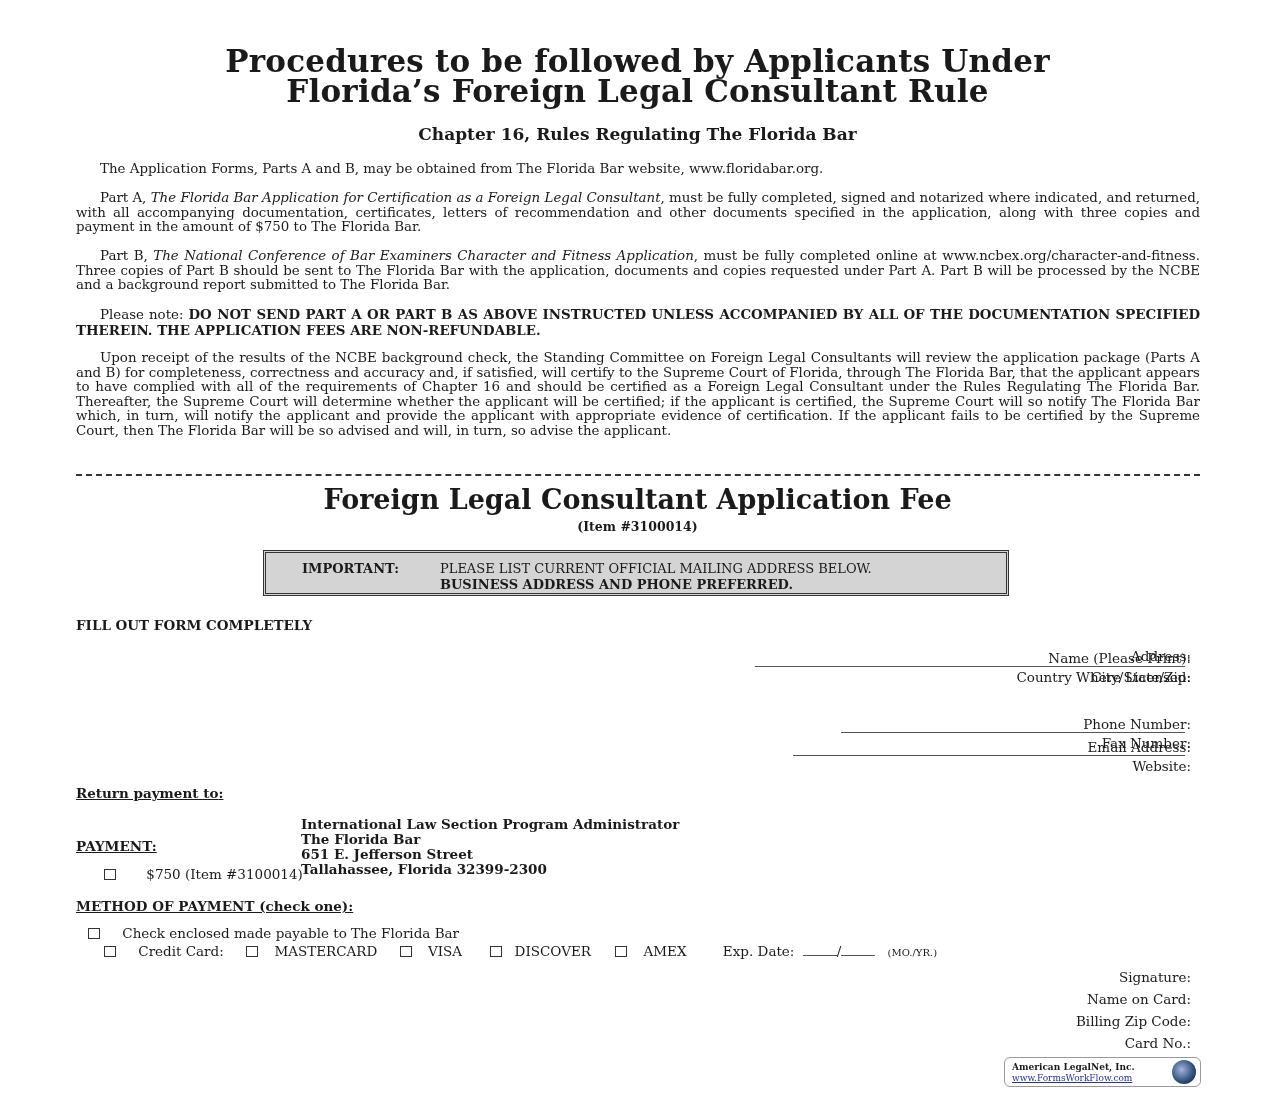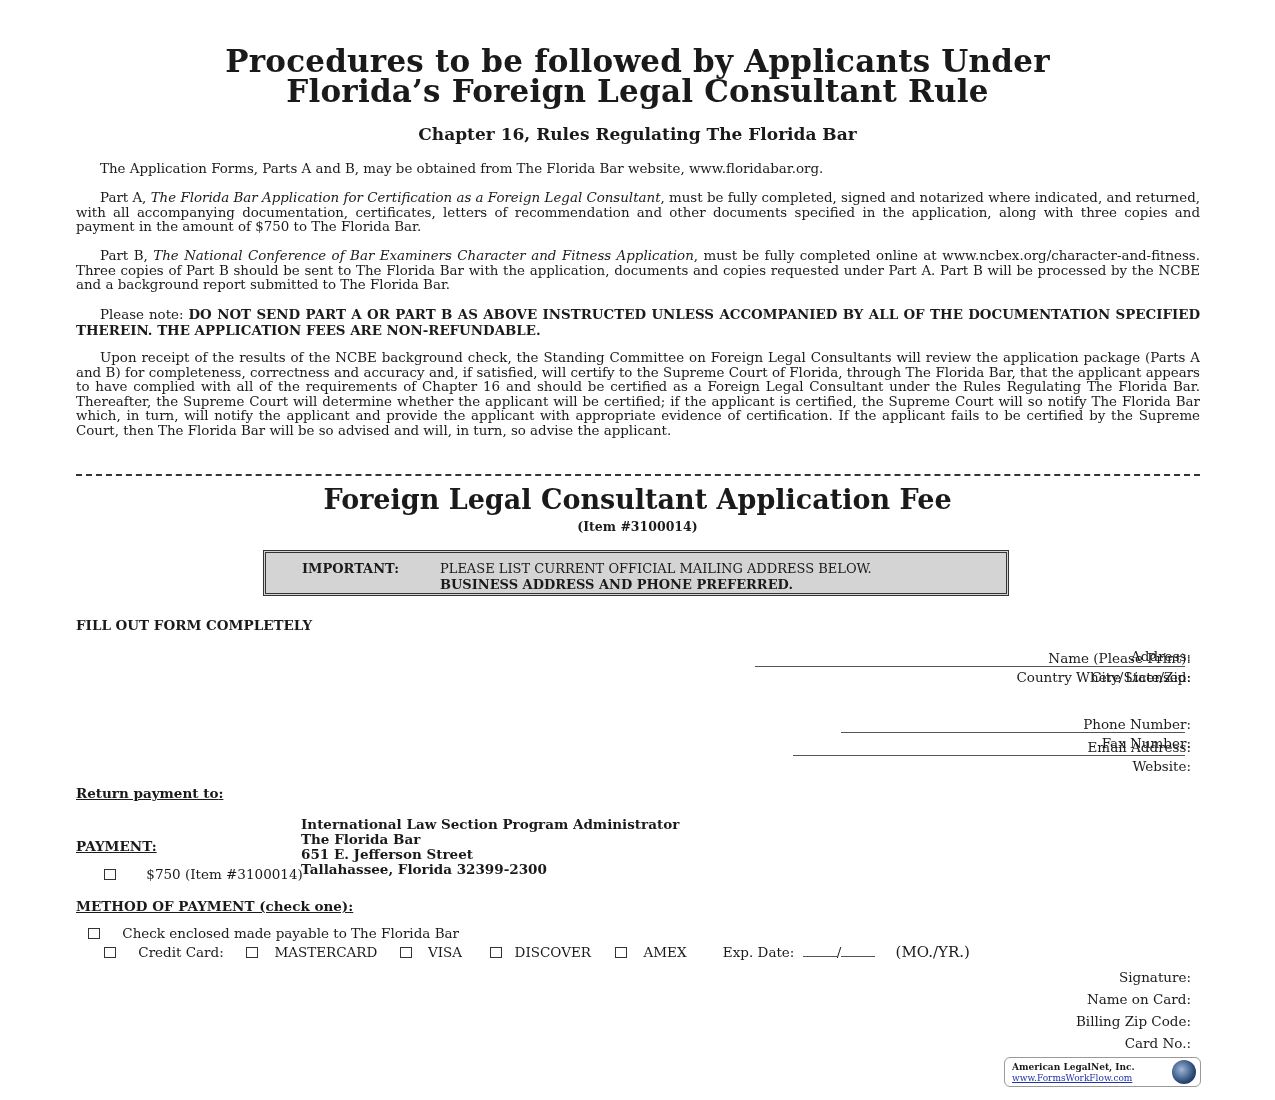--- a/index.html
+++ b/index.html
@@ -140,21 +140,21 @@
     <span class="cb" style="margin-left:18px;"></span>
     <span style="margin-left:12px;">MASTERCARD</span>
     <span class="cb" style="margin-left:18px;"></span>
     <span style="margin-left:12px;">VISA</span>
     <span class="cb" style="margin-left:24px;"></span>
     <span style="margin-left:8px;">DISCOVER</span>
     <span class="cb" style="margin-left:20px;"></span>
     <span style="margin-left:12px;">AMEX</span>
     <span style="margin-left:32px;">Exp. Date:</span>
     <span style="display:inline-block;width:34px;border-bottom:1px solid #555;height:10px;margin-left:4px;"></span><span>/</span><span style="display:inline-block;width:34px;border-bottom:1px solid #555;height:10px;"></span>
-    <span style="margin-left:16px;font-size:15px;">(MO./YR.)</span>
+    <span style="margin-left:8px;font-size:10px;">(MO./YR.)</span>
   </div>
 
   <div class="row" style="top:969px;">
     <span class="lab">Signature:</span>
     <span class="line flex" style="margin-left:1px;"></span>
   </div>
 
   <div class="row" style="top:991px;">
     <span class="lab">Name on Card:</span>
     <span class="line flex"></span>

